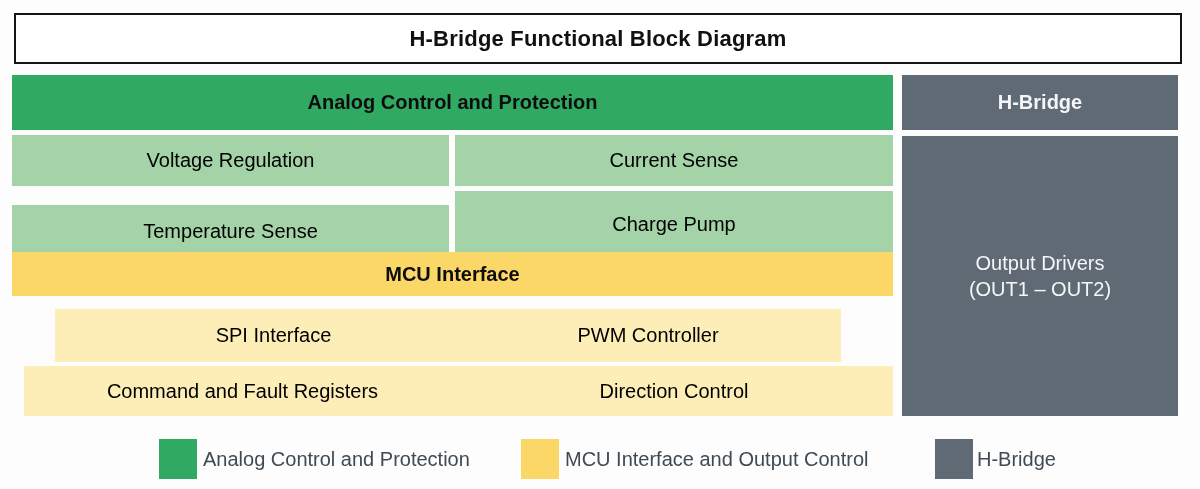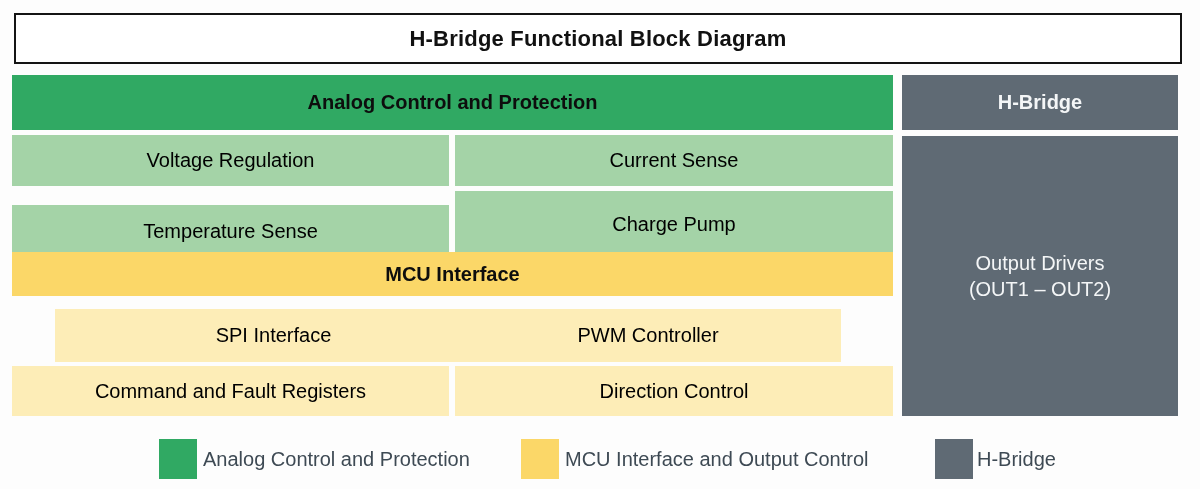--- a/index.html
+++ b/index.html
@@ -54,21 +54,21 @@
   <div class="abs block bg-lgreen cell" style="left:455px;top:135px;width:438px;height:51px;">Current Sense</div>
 
   <div class="abs block bg-lgreen cell" style="left:12px;top:205px;width:437px;height:52px;">Temperature Sense</div>
   <div class="abs block bg-lgreen cell" style="left:455px;top:191px;width:438px;height:67px;">Charge Pump</div>
 
   <div class="abs block bg-yellow hdr" style="left:12px;top:252px;width:881px;height:44px;">MCU Interface</div>
 
   <div class="abs block bg-lyellow cell" style="left:12px;top:309px;width:437px;height:53px;margin-left:43px;">SPI Interface</div>
   <div class="abs block bg-lyellow cell" style="left:455px;top:309px;width:386px;height:53px;text-align:right;">PWM Controller</div>
 
-  <div class="abs block bg-lyellow cell" style="left:12px;top:366px;width:437px;height:50px;">Command and Fault Registers</div>
+  <div class="abs block bg-lyellow cell" style="left:24px;top:366px;width:437px;height:50px;">Command and Fault Registers</div>
   <div class="abs block bg-lyellow cell" style="left:455px;top:366px;width:438px;height:50px;">Direction Control</div>
 
   <div class="abs block bg-gray hdr white-text" style="left:902px;top:75px;width:276px;height:55px;">H-Bridge</div>
 
   <div class="abs block bg-gray" style="left:902px;top:136px;width:276px;height:280px;flex-direction:column;">
     <span class="gray-block-text">Output Drivers</span>
     <span class="gray-block-text">(OUT1 – OUT2)</span>
   </div>
 
   <div class="abs legend-swatch" style="left:159px;top:439px;background:var(--green);"></div>

